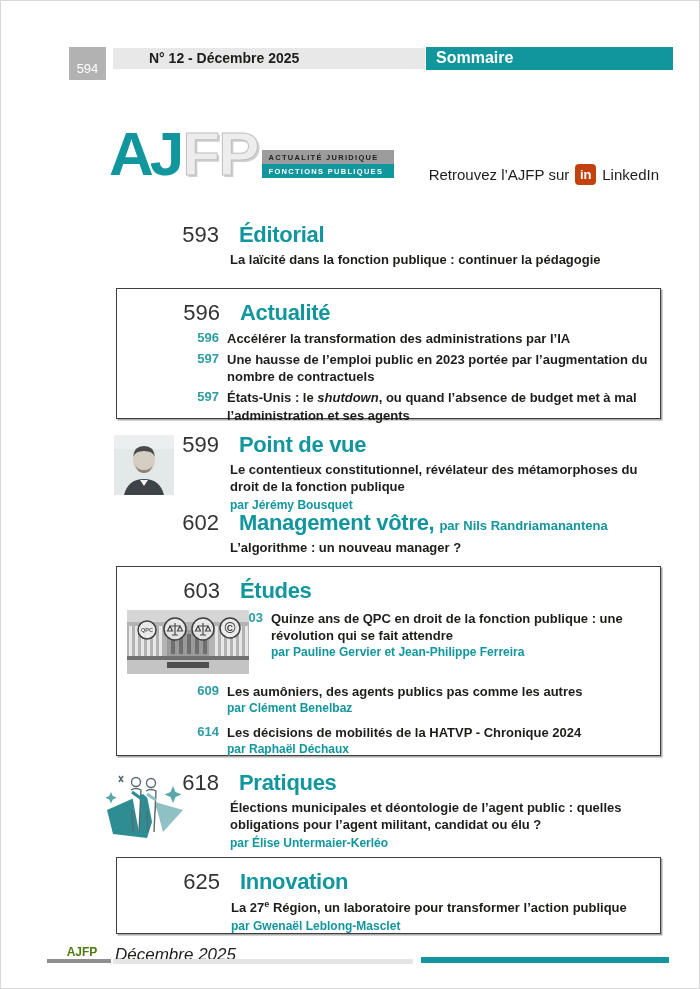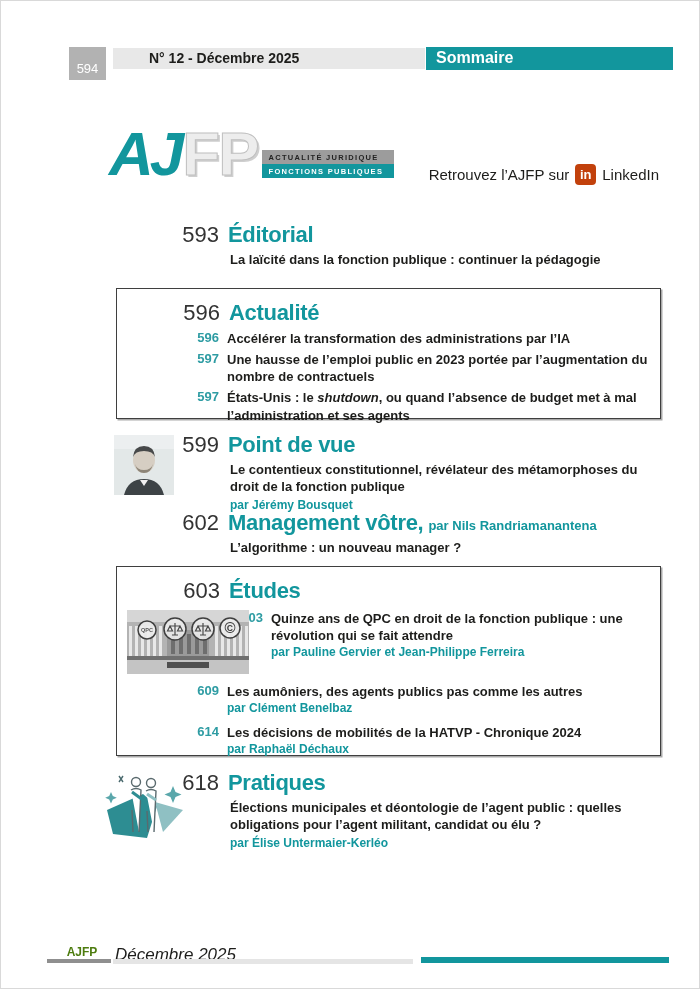--- a/index.html
+++ b/index.html
@@ -20,21 +20,21 @@
     background:#e8e8e8; color:#1d1d1b; font-weight:bold; font-size:14px;
     line-height:21px; padding-left:36px;
   }
   .sommaire-bar {
     position:absolute; left:425px; top:46px; width:247px; height:23px;
     background:#12969d; color:#fff; font-size:16px; line-height:22px; padding-left:10px;font-weight:bold;
   }
   
   .brand { position:absolute; left:108px; top:120px; display:flex; align-items:flex-end; }
   .logo-aj {
-    font-size:62px; font-weight:bold; font-style:italic; color:#12969d;
+    font-size:62px; font-weight:bold; color:#12969d;
     letter-spacing:-4px; line-height:66px;
   }
   .logo-fp {
     font-size:62px; font-weight:bold; color:#ededed; line-height:66px;
     letter-spacing:-2px; margin-left:2px;
     -webkit-text-stroke:1px #bfbfbf; text-shadow:2px 2px 0 #cfcfcf;
   }
   .logo-taglines { display:flex; flex-direction:column; margin-left:4px; margin-bottom:9px; }
   .tagline { width:132px; font-size:7.5px; font-weight:bold; letter-spacing:1.3px;
     text-transform:uppercase; padding:2.5px 0 2.5px 7px; white-space:nowrap; }
@@ -46,21 +46,21 @@
   }
   .linkedin-badge {
     width:21px; height:21px; background:#c2410c; border-radius:4px; color:#fff;
     font-size:13px; font-weight:bold; display:flex; align-items:center; justify-content:center;
     margin:0 6px;
   }
   
   .sec { position:absolute; left:115px; width:545px; }
   .sec-head { display:flex; align-items:baseline; }
   .sec-num { flex:0 0 103px; text-align:right; font-size:22px; color:#333; }
-  .sec-title { margin-left:9px; font-size:22px; font-weight:bold; color:#12969d; letter-spacing:-0.3px;text-align:center; }
+  .sec-title { margin-left:20px; font-size:22px; font-weight:bold; color:#12969d; letter-spacing:-0.3px;text-align:center; }
   .sec-title-suffix { font-size:13px; font-weight:bold; color:#12969d; margin-left:5px; }
   .sec-body { margin-left:114px; margin-top:4px; }
   .article { font-size:13px; font-weight:bold; color:#1d1d1b; line-height:1.3; max-width:425px; }
   .author { font-size:12px; font-weight:bold; color:#12969d; margin-top:2px; }
   .tocbox {
     border:1px solid #3f3f3f; box-shadow:1.5px 1.5px 0 #a9a9a9;
     background:#fff; padding-top:11px;
   }
   .item { display:flex; margin-top:4px; }
   .item-num { flex:0 0 102px; text-align:right; font-size:13px; font-weight:bold; color:#2e9ca3; }
@@ -269,20 +269,30 @@
     <div class="sec-head">
       <span class="sec-num">618</span>
       <span class="sec-title">Pratiques</span>
     </div>
     <div class="sec-body">
       <div class="article">Élections municipales et déontologie de l’agent public : quelles obligations pour l’agent militant, candidat ou élu ?</div>
       <div class="author">par Élise Untermaier-Kerléo</div>
     </div>
   </div>
 
+  <div class="sec tocbox" id="box-innovation">
+    <div class="sec-head">
+      <span class="sec-num">625</span>
+      <span class="sec-title">Innovation</span>
+    </div>
+    <div class="sec-body">
+      <div class="article"><span>La 27</span><sup>e</sup><span> Région, un laboratoire pour transformer l’action publique</span></div>
+      <div class="author">par Gwenaël Leblong-Masclet</div>
+    </div>
+  </div>
 
   <div class="footer-journal">AJFP</div>
   <div class="footer-journal-bar"></div>
   <div class="footer-date">Décembre 2025</div>
   <div class="footer-date-bar"></div>
   <div class="footer-teal-bar"></div>
 
 </div>
 
 </body></html>

